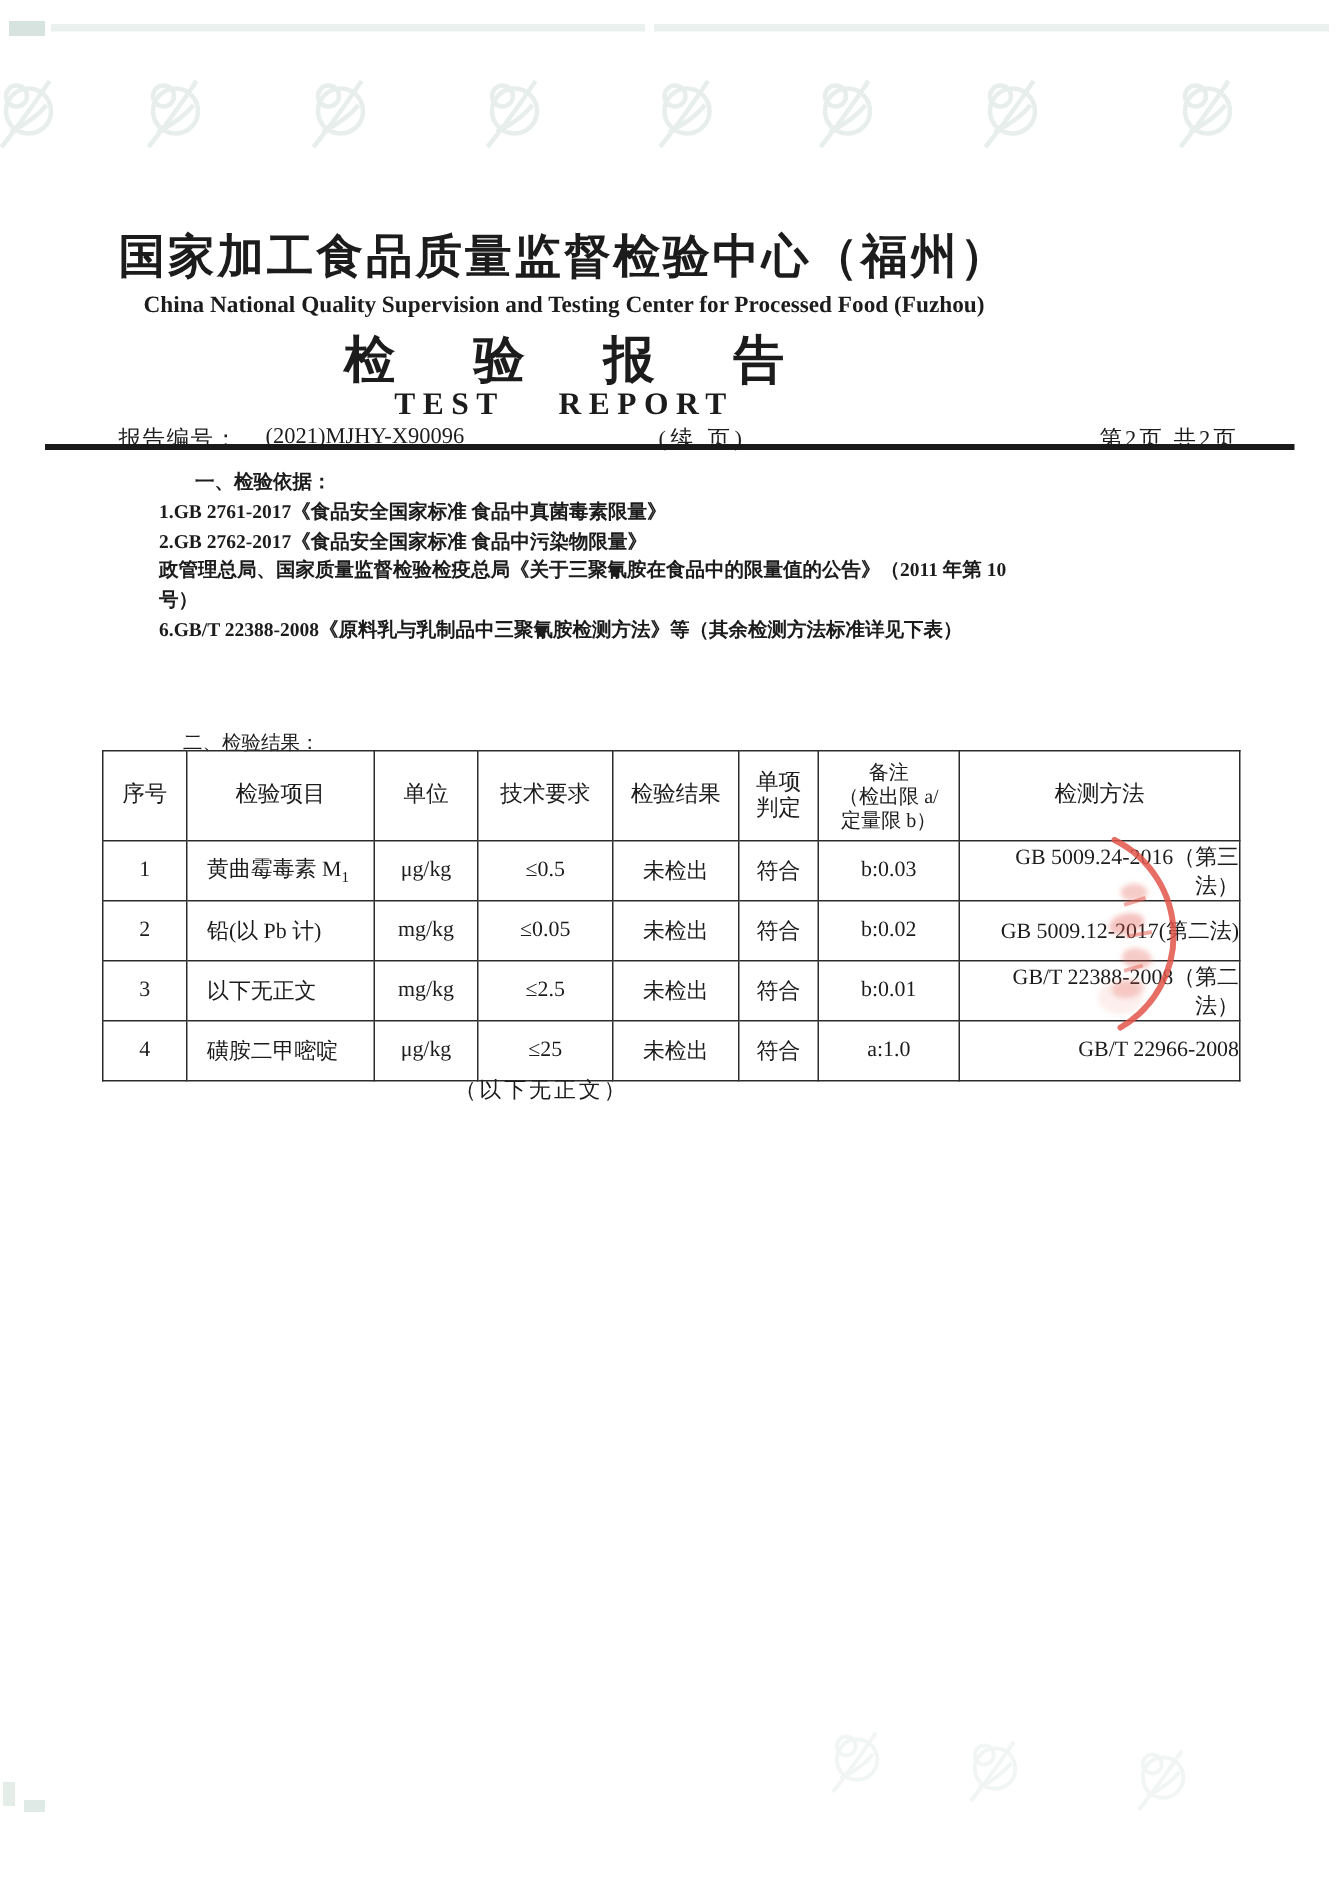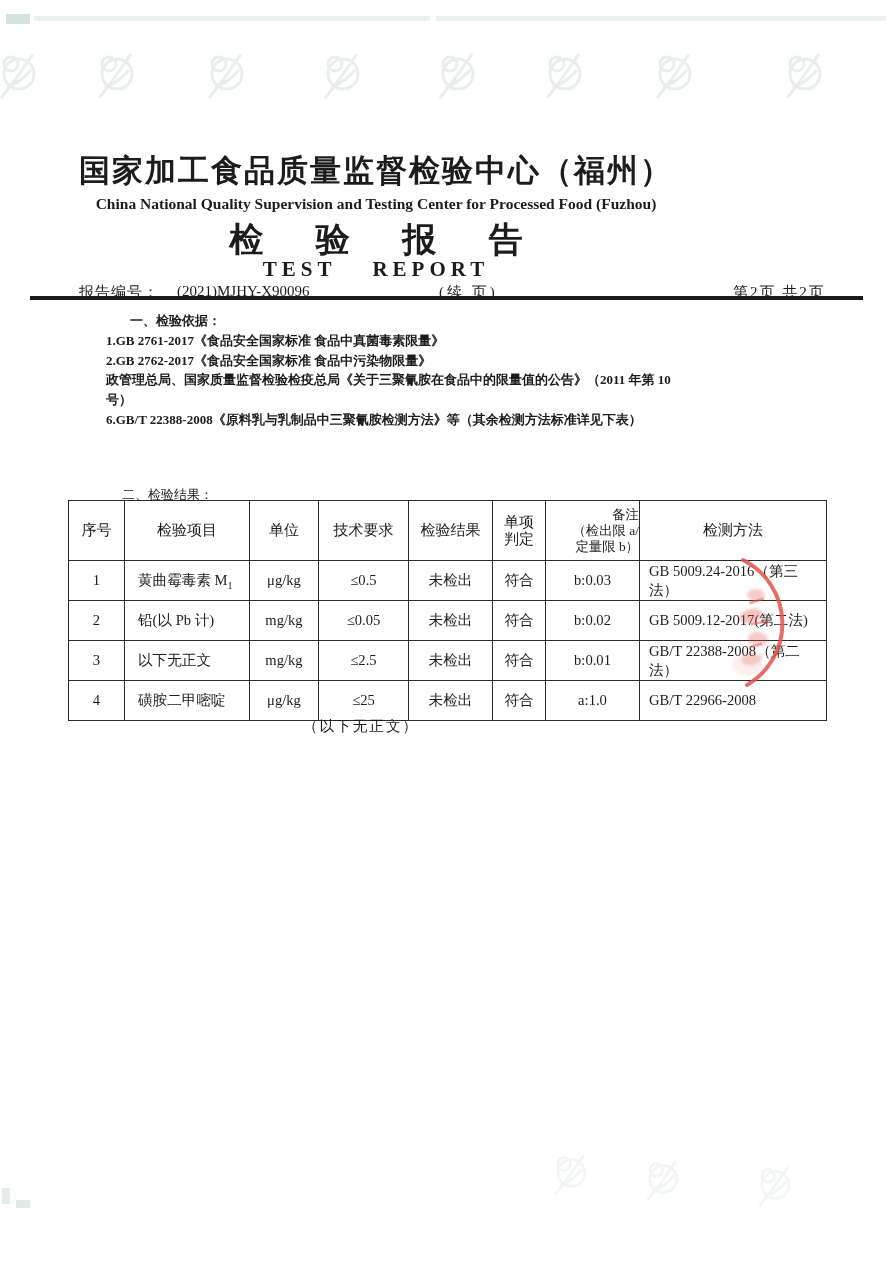--- a/index.html
+++ b/index.html
@@ -20,24 +20,24 @@
   .basis{left:106px;top:311px;width:700px;font-size:13px;line-height:19.8px;font-weight:bold;}
   .basis-line{white-space:nowrap;}
   .basis-line.indent{padding-left:24px;}
   .section2{left:122px;top:486px;font-size:13px;}
   .tbl-wrap{left:68px;top:500px;}
   table{border-collapse:collapse;table-layout:fixed;width:758px;}
   th,td{border:1.4px solid #2b2b2b;overflow:hidden;}
   th{height:59px;font-size:15px;font-weight:normal;text-align:center;vertical-align:middle;padding:0;}
   th .hline{line-height:17px;}
   th.remark-h{font-size:13.4px;}
-  th.remark-h .hline{line-height:16px;text-align:right;}
+  th.remark-h .hline{line-height:16px;}
   td{height:39px;font-size:14.6px;text-align:center;vertical-align:middle;padding:0;}
   td.c-item{text-align:left;padding-left:13px;}
-  td.c-method{text-align:left;padding-left:9px;}
+  td.c-method{text-align:right;padding-left:9px;}
   td sub{font-size:10px;}
   .footer-note{top:717px;font-size:14.6px;letter-spacing:2px;transform:translateX(-15px);}
   .stamp{left:655px;top:540px;width:170px;height:170px;pointer-events:none;}
   .wm{pointer-events:none;color:#6f9b87;}
   .wm-bar{background:#6f9b87;}
   .wm svg{display:block;}
 </style>
 </head>
 <body>
 

